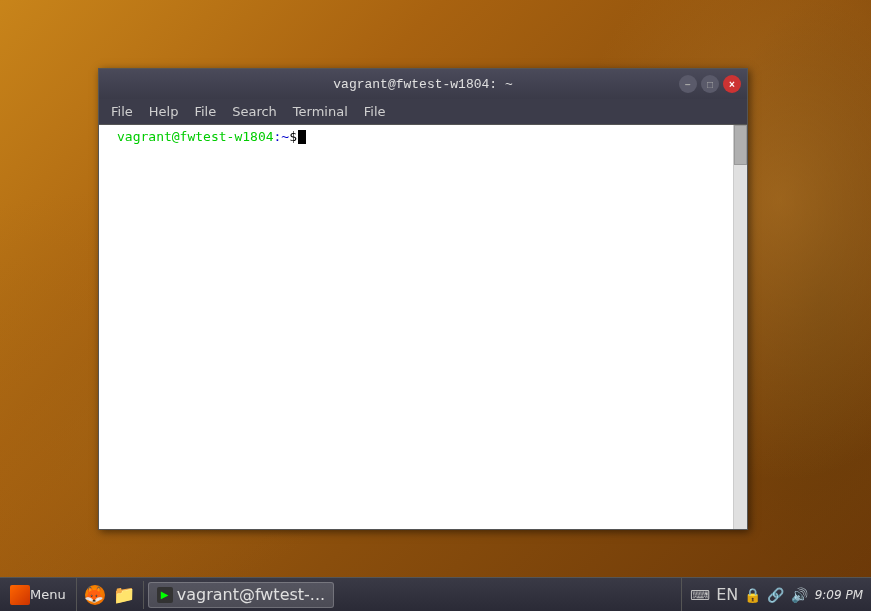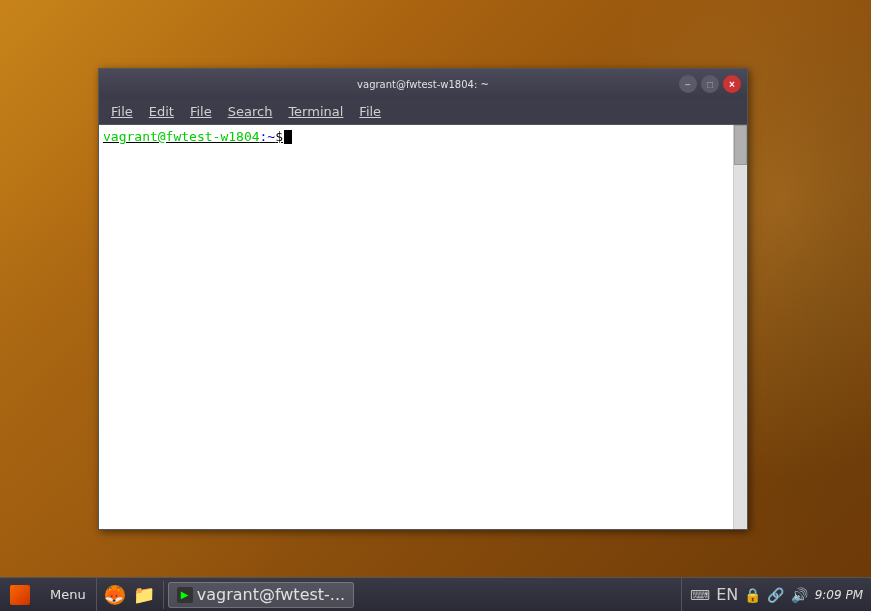--- a/index.html
+++ b/index.html
@@ -46,22 +46,23 @@
       height: 30px;
       display: flex;
       align-items: center;
       justify-content: center;
       position: relative;
       flex-shrink: 0;
     }
 
     .title-bar-title {
       color: #e0e0e0;
-      font-size: 10px;
+      font-size: 13px;
       font-weight: normal;
+      font-family: Liberation Mono, monospace;
     }
 
     .title-bar-buttons {
       position: absolute;
       right: 6px;
       top: 50%;
       transform: translateY(-50%);
       display: flex;
       gap: 4px;
       align-items: center;
@@ -105,33 +106,31 @@
       flex-shrink: 0;
       border-bottom: 1px solid #555;
     }
 
     .menu-item {
       color: #d0d0d0;
       font-size: 13px;
       padding: 2px 8px;
       cursor: pointer;
       border-radius: 2px;
-      text-decoration: underline;
     }
 
     
     .terminal-content {
       background: #ffffff;
       flex: 1;
-      padding: 4px 4px;
+      padding: 4px 18px;
       overflow: hidden;
       font-family: 'DejaVu Sans Mono', 'Liberation Mono', 'Courier New', monospace;
       font-size: 13px;
       position: relative;
-      text-decoration: underline;
     }
 
     .prompt-line {
       display: flex;
       align-items: center;
     }
 
     .prompt-user {
       color: #00cc00;
     }
@@ -185,21 +184,21 @@
       height: 34px;
       background: linear-gradient(to bottom, #3a3a46 0%, #2a2a36 100%);
       display: flex;
       align-items: center;
       border-top: 1px solid #555;
     }
 
     .taskbar-start {
       display: flex;
       align-items: center;
-      gap: 20px;
+      gap: 0;
       padding: 0 10px;
       height: 100%;
       cursor: pointer;
       border-right: 1px solid #555;
     }
 
     .start-icon {
       width: 20px;
       height: 20px;
       background: linear-gradient(135deg, #ff6600, #cc3300);
@@ -308,21 +307,21 @@
     <span class="title-bar-title">vagrant@fwtest-w1804: ~</span>
     <div class="title-bar-buttons">
       <button class="tb-btn tb-btn-minimize">−</button>
       <button class="tb-btn tb-btn-maximize">□</button>
       <button class="tb-btn tb-btn-close">×</button>
     </div>
   </div>
 
   <div class="menu-bar">
     <span class="menu-item">File</span>
-    <span class="menu-item">Edit</span>
+    <span class="menu-item">Help</span>
     <span class="menu-item">File</span>
     <span class="menu-item">Search</span>
     <span class="menu-item">Terminal</span>
     <span class="menu-item">File</span>
   </div>
 
   <div class="terminal-content">
     <div class="prompt-line">
       <span class="prompt-user">vagrant@fwtest-w1804</span>
       <span class="prompt-path">:~</span>

